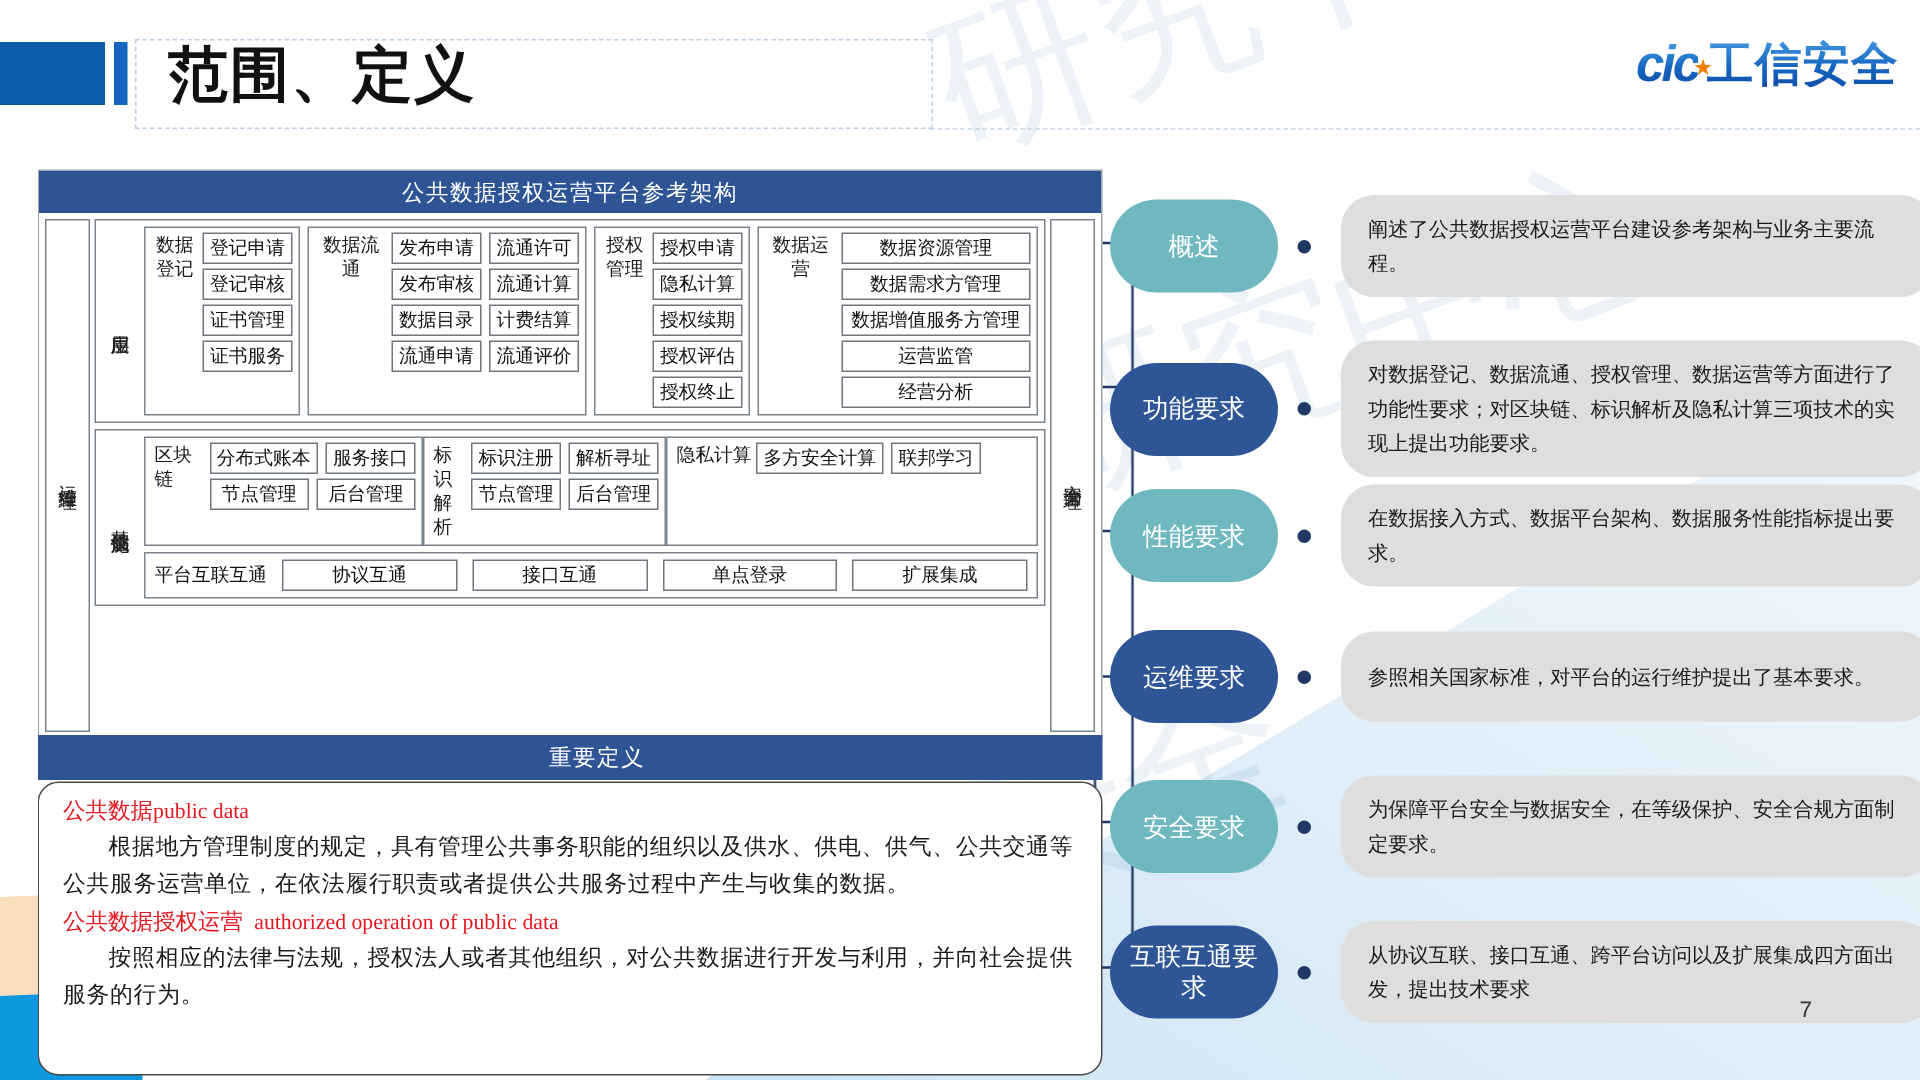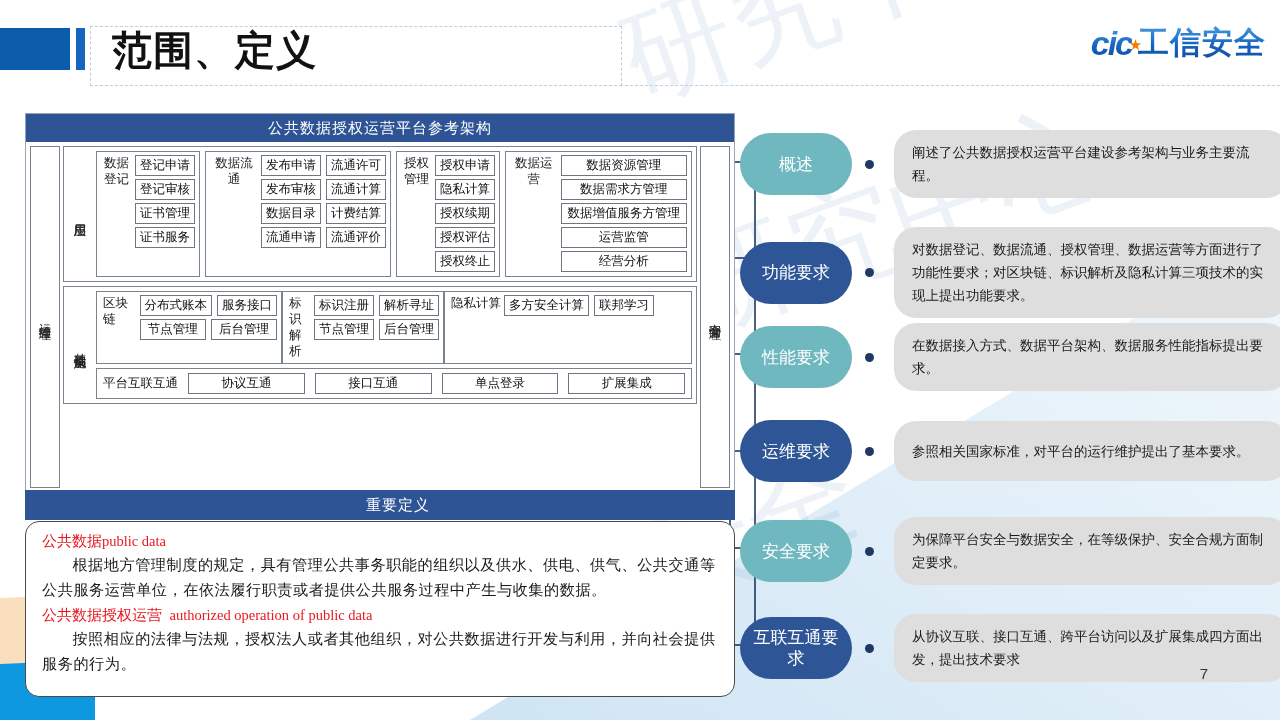--- a/index.html
+++ b/index.html
@@ -104,21 +104,21 @@
   .interop-lbl { font-size: 12.5px; color: #111; white-space: nowrap; }
   .interop .cell { flex: 1; }
 
   
   .def-title {
     position: absolute; left: 25px; top: 490px; width: 710px; height: 30px;
     background: #2e5496; color: #fff; font-size: 15px; z-index: 3;
     display: flex; align-items: center; justify-content: center; letter-spacing: 1px; padding-left: 36px;
   }
   .def-box {
-    position: absolute; left: 25px; top: 521px; width: 710px; height: 176px;
+    position: absolute; left: 25px; top: 521px; width: 710px; height: 196px;
     border: 1px solid #4a4a4a; border-radius: 14px; background: #fff; z-index: 3;
     padding: 8px 14px 6px 16px; overflow: hidden;
   }
   .def-term {
     color: #e8171f; font-size: 15px; line-height: 22px;
     font-family: "Liberation Serif", "DejaVu Serif", serif;
   }
   .def-term .en { font-size: 14.5px; }
   .def-para {
     font-size: 15.2px; line-height: 25px; color: #1a1a1a; text-indent: 2em;

